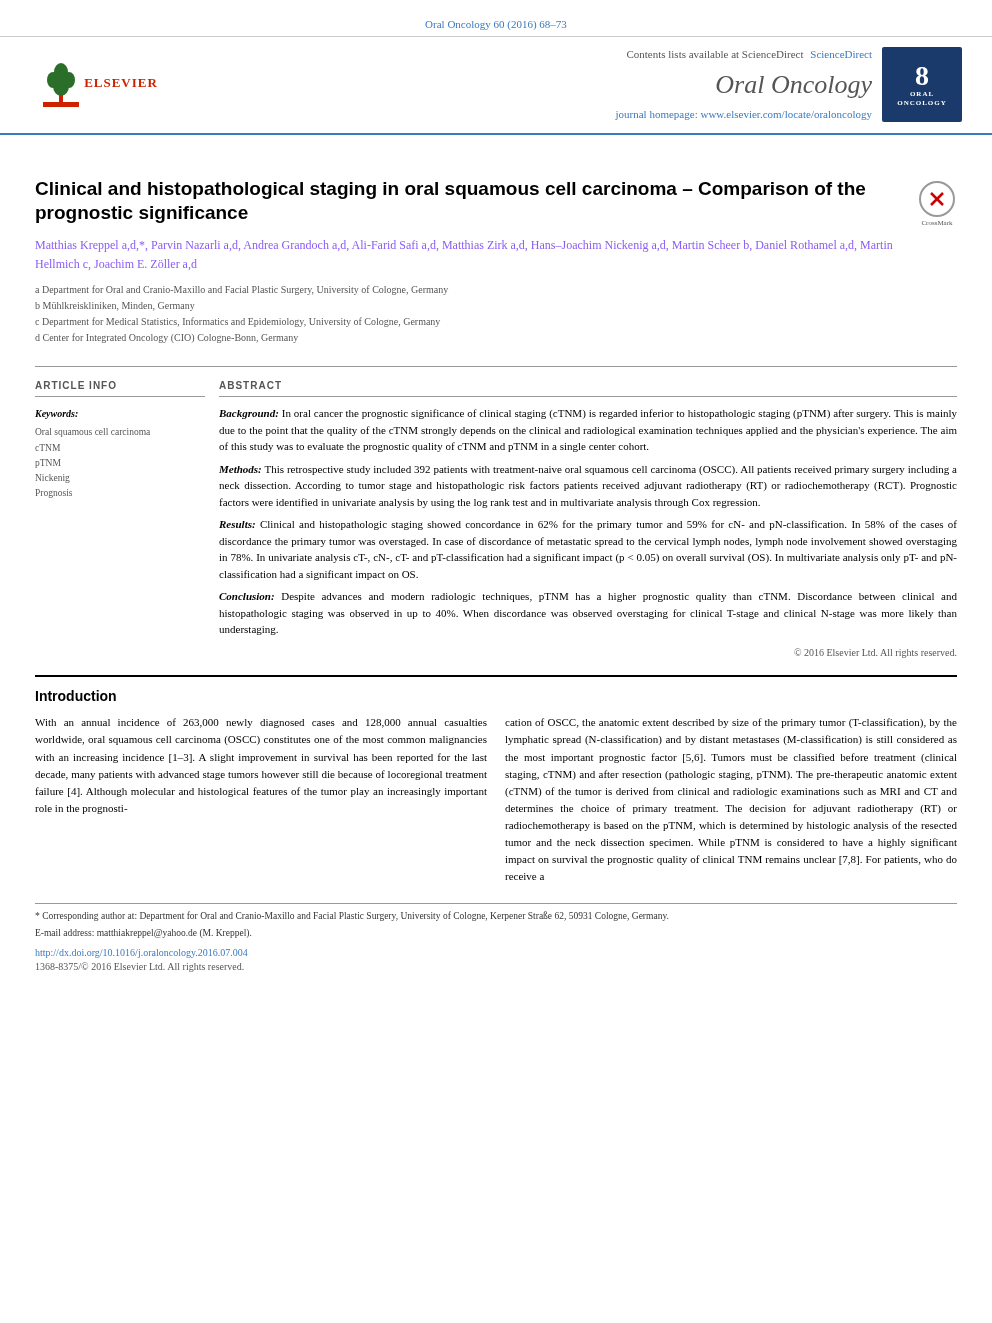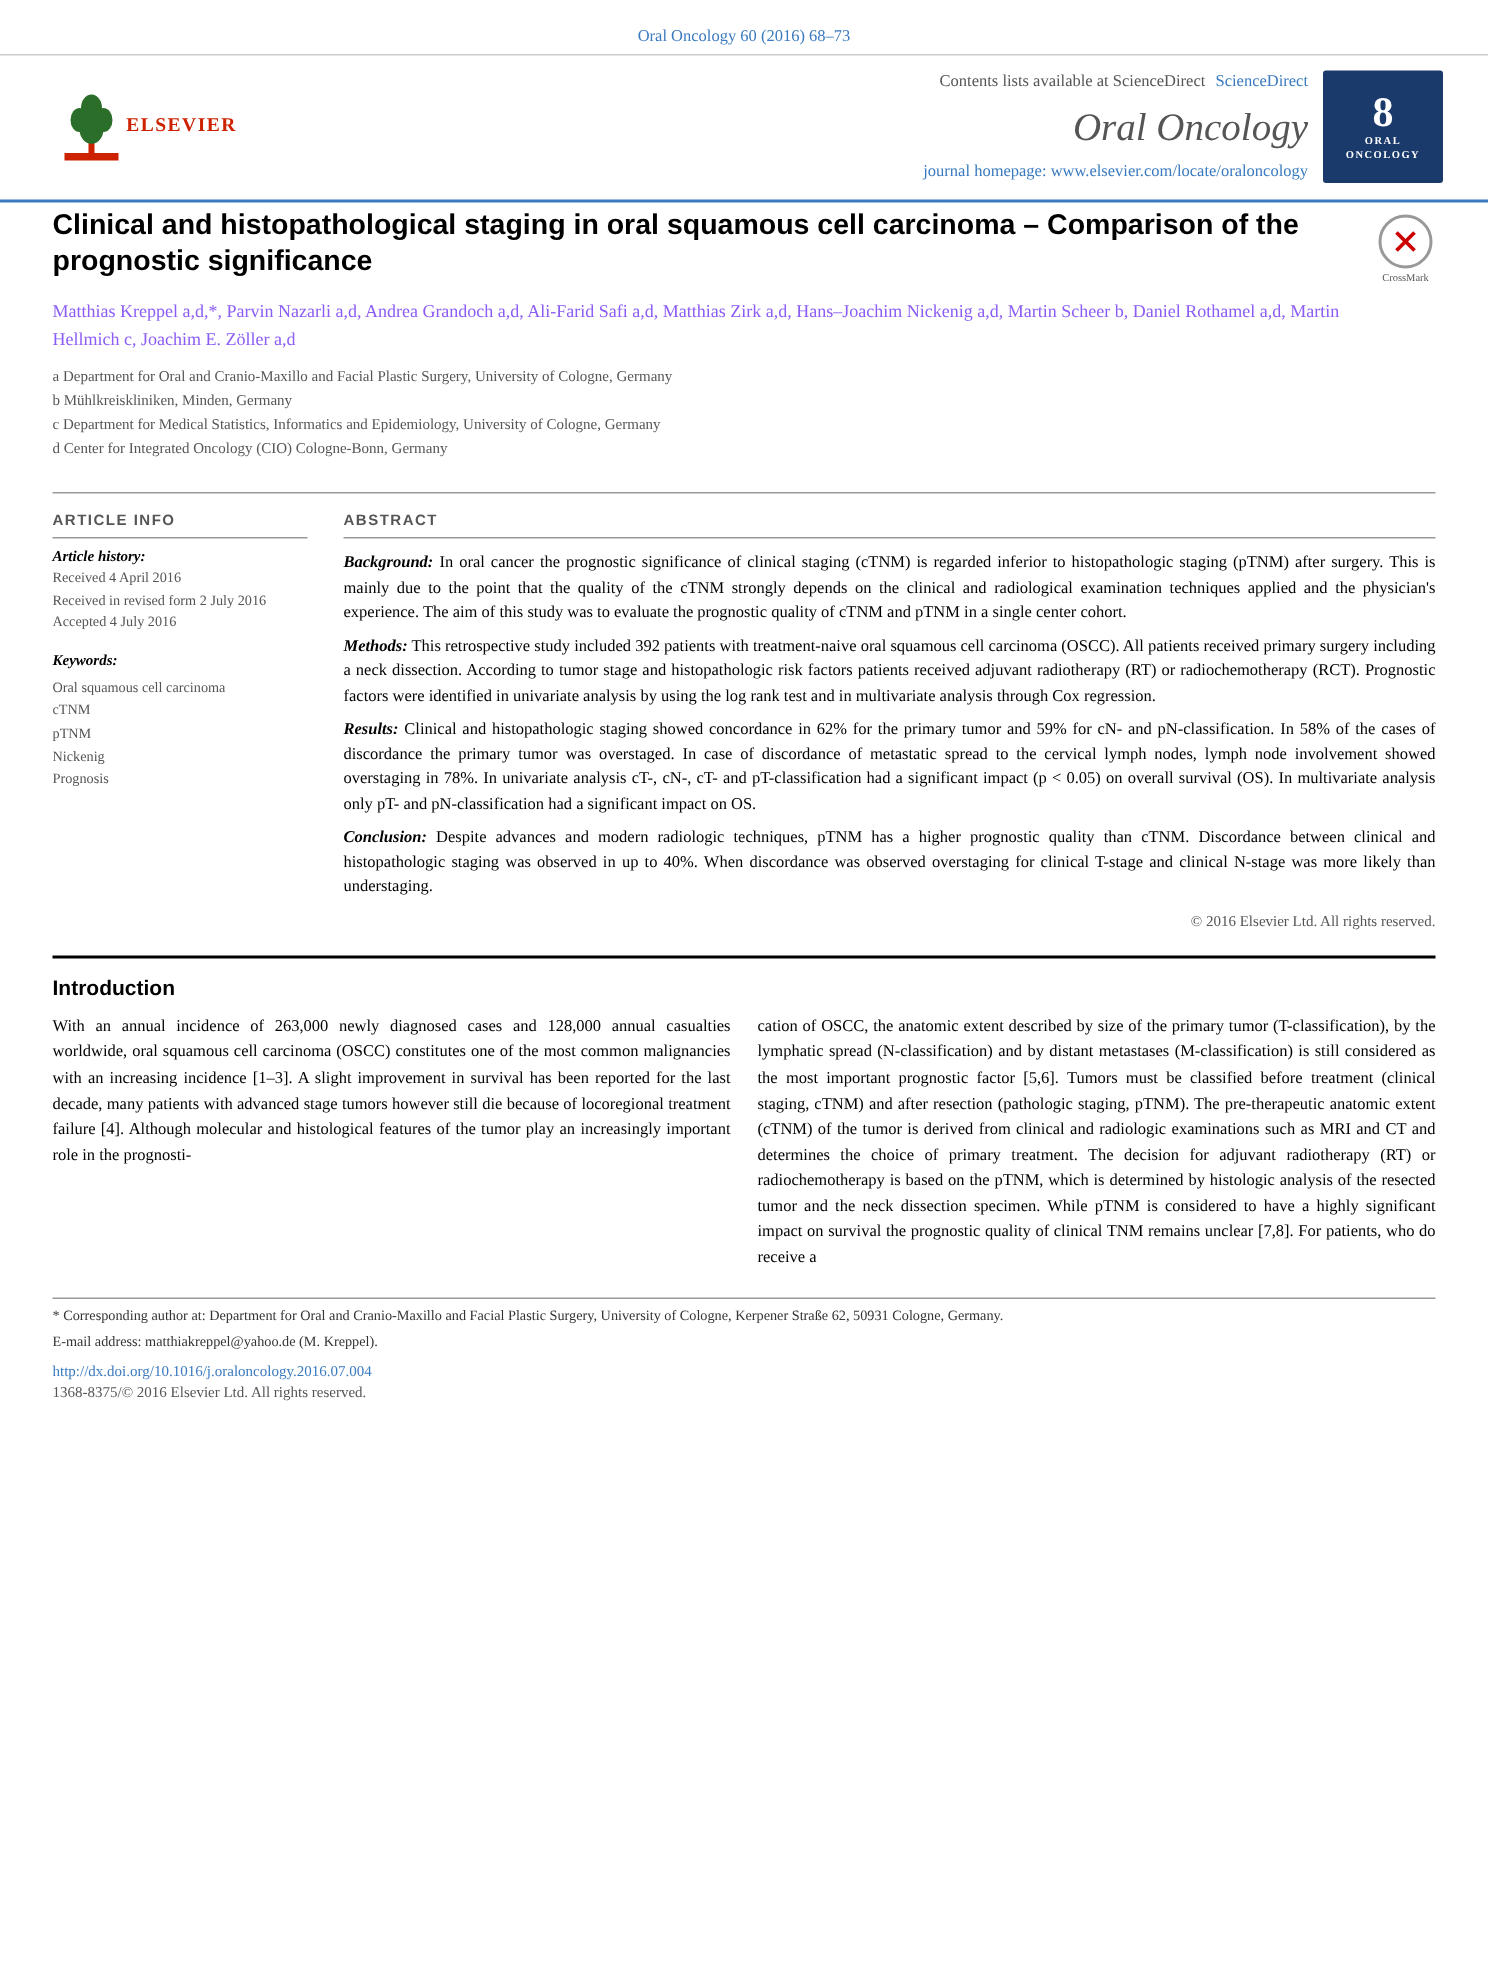--- a/index.html
+++ b/index.html
@@ -86,20 +86,21 @@
     }
     .oral-oncology-badge .badge-text {
       font-size: 7px;
       letter-spacing: 1px;
       line-height: 1.3;
     }
 
     
     .article-content {
       padding: 4px 35px;
+      margin-top: 38px;
     }
 
     
     .article-title-section {
       display: flex;
       align-items: flex-start;
       margin-bottom: 10px;
       padding-bottom: 10px;
     }
     .article-title-text {
@@ -129,21 +130,21 @@
     }
     .crossmark {
       width: 40px;
       margin-left: 10px;
       margin-top: 4px;
     }
 
     
     .two-col {
       display: flex;
-      gap: 24px;
+      gap: 14px;
       border-top: 1px solid #999;
       padding-top: 12px;
       margin-top: 8px;
     }
     .left-col {
       width: 170px;
       min-width: 170px;
     }
     .right-col {
       flex: 1;
@@ -348,26 +349,20 @@
         </div>
         <div style="font-size:7px;color:#555;text-align:center;margin-top:2px;">CrossMark</div>
       </div>
     </div>
   </div>
 
   <div class="two-col">
 
     <div class="left-col">
       <div class="article-info-label">ARTICLE INFO</div>
-      <div class="article-history">
-        <p class="history-title">Article history:</p>
-        <p>Received 4 April 2016</p>
-        <p>Received in revised form 2 July 2016</p>
-        <p>Accepted 4 July 2016</p>
-      </div>
       <div class="keywords-section">
         <div class="keywords-title">Keywords:</div>
         <div class="keywords-list">
           <div>Oral squamous cell carcinoma</div>
           <div>cTNM</div>
           <div>pTNM</div>
           <div>Nickenig</div>
           <div>Prognosis</div>
         </div>
       </div>

